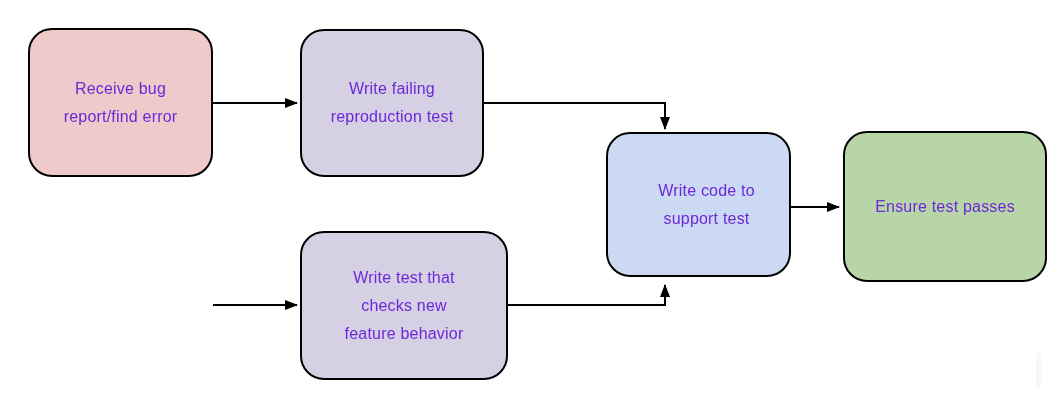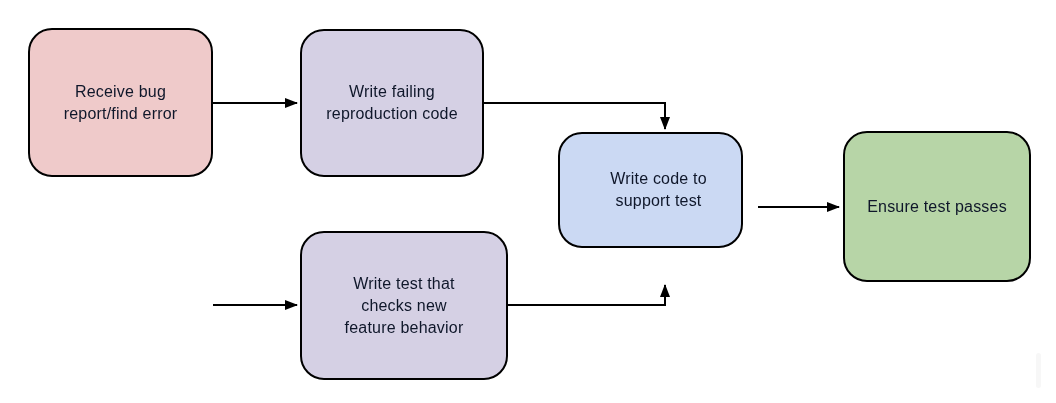--- a/index.html
+++ b/index.html
@@ -21,22 +21,22 @@
     border: 2px solid #000000;
     border-radius: 24px;
     display: flex;
     align-items: center;
     justify-content: center;
     text-align: center;
   }
   .node .label {
     white-space: pre-line;
     font-size: 16px;
-    line-height: 22px;
-    color: #0f172a;
+    line-height: 28px;
+    color: #6d28d9;
     letter-spacing: 0.2px;
     padding: 0 10px;
   }
   .edges-layer {
     position: absolute;
     left: 0;
     top: 0;
     width: 1056px;
     height: 403px;
     pointer-events: none;
@@ -69,34 +69,34 @@
     <line x1="758" y1="207" x2="839" y2="207" stroke="#000000" stroke-width="2" marker-end="url(#arrowhead)"></line>
   </svg>
 
   <div class="node" style="left: 28px; top: 28px; width: 185px; height: 149px; background: rgb(239, 202, 202);">
     <span class="label">Receive bug
 report/find error</span>
   </div>
 
   <div class="node" style="left: 300px; top: 29px; width: 184px; height: 148px; background: rgb(213, 208, 228);">
     <span class="label">Write failing
-reproduction code</span>
+reproduction test</span>
   </div>
 
 
   <div class="node" style="left: 300px; top: 231px; width: 208px; height: 149px; background: rgb(213, 208, 228);">
     <span class="label">Write test that
 checks new
 feature behavior</span>
   </div>
 
-  <div class="node" style="left: 558px; top: 132px; width: 185px; height: 116px; background: rgb(203, 217, 243); padding-left: 16px;">
+  <div class="node" style="left: 606px; top: 132px; width: 185px; height: 145px; background: rgb(203, 217, 243); padding-left: 16px;">
     <span class="label">Write code to
 support test</span>
   </div>
 
-  <div class="node" style="left: 843px; top: 131px; width: 188px; height: 151px; background: rgb(183, 213, 167);">
+  <div class="node" style="left: 843px; top: 131px; width: 204px; height: 151px; background: rgb(183, 213, 167);">
     <span class="label">Ensure test passes</span>
   </div>
 
   <div class="scroll-fragment"></div>
 
 </div>
 
 </body></html>

